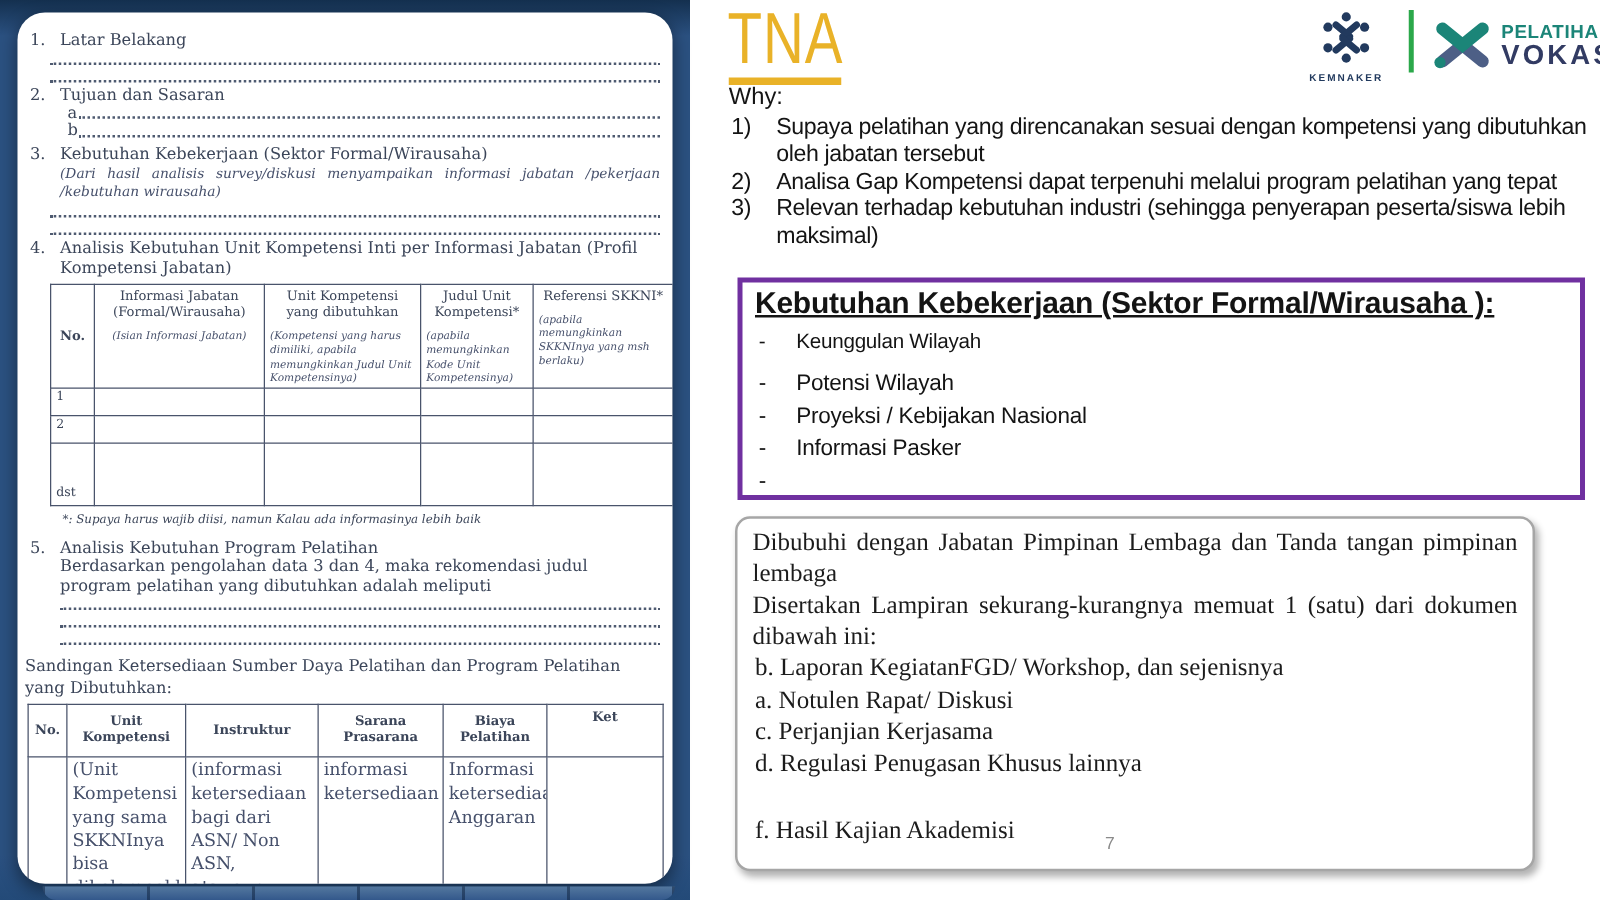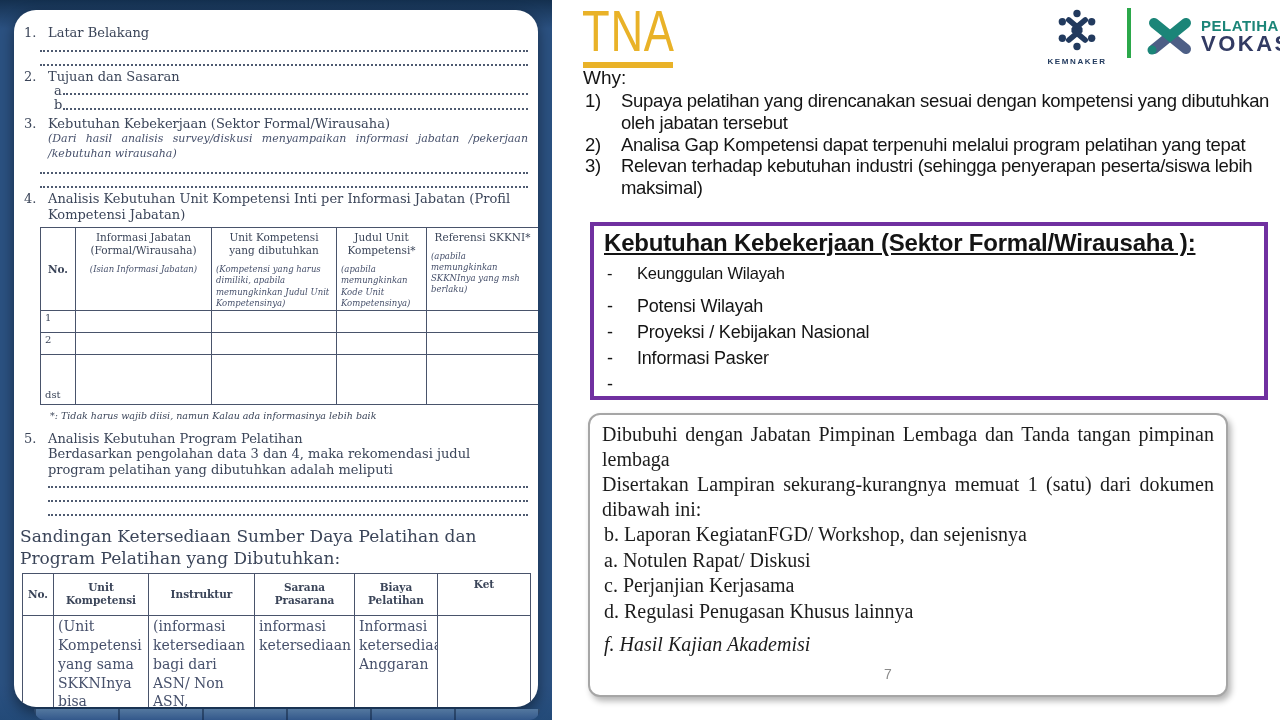--- a/index.html
+++ b/index.html
@@ -32,21 +32,21 @@
   .t1 td{padding:1px 4px;vertical-align:top;}
   .hcell .h{font-weight:normal;font-size:10.5px;text-align:center;line-height:1.25;margin-top:2px;}
   .hcell .hn{font-style:italic;font-size:8.5px;line-height:1.3;margin-top:7px;color:#46506b;}
   .hn.center{text-align:center;}
   .no-head{vertical-align:middle !important;text-align:center;font-weight:bold;font-size:10.5px;}
   .rowlab{font-size:10px;}
   .t1 tr.rr td{height:19px;}
   .t1 tr.rdst td{height:44px;vertical-align:bottom;padding-bottom:4px;}
   .footnote{font-size:9.5px;font-style:italic;margin:5px 0 0 26px;color:#3b4559;}
 
-  .sandingan{font-size:17px;line-height:1.25;margin:10px 2px 0 -4px;}
+  .sandingan{font-size:13px;line-height:1.25;margin:10px 2px 0 -4px;}
   .t2{margin:4px 0 0 -2px;width:508px;}
   .t2 td{padding:1px 4px;vertical-align:middle;}
   .t2 .hcell2{font-weight:bold;font-size:10.5px;text-align:center;line-height:1.3;height:36px;}
   .t2 .ket-h{vertical-align:top;padding-top:4px;}
   .t2 tr.r1 td{height:84px;vertical-align:top;}
   .t2 tr.r1 td.no-b{vertical-align:bottom;padding-bottom:6px;}
   .t2 .cnote{font-size:14px;line-height:1.35;color:#46506b;}
   .t2 tr.rr td{height:20px;vertical-align:top;}
 
   
@@ -66,21 +66,21 @@
   .pb-item .dash{width:30px;flex:none;padding-left:3px;}
   .pb-item.i0{font-size:16.5px;margin-top:9px;}
   .pb-item.i1{margin-top:13px;}
 
   .gray-box{position:absolute;left:588px;top:413px;width:640px;height:284px;background:#fff;
     border:2px solid #a6a6a6;border-radius:12px;box-shadow:3px 4px 6px rgba(0,0,0,.3);
     box-sizing:border-box;padding:7px 12px 0 12px;
     font-family:"Liberation Serif",serif;font-size:20px;color:#1c1c1c;}
   .gb-para{text-align:justify;line-height:25px;}
   .gb-item{line-height:25.5px;padding-left:2px;}
-  .gb-item.gap{margin-top:8px;font-style:italic;}
+  .gb-item.gap{margin-top:28px;}
 
   .page-number{position:absolute;left:884px;top:666px;font-size:14px;color:#8a8a8a;}
 
   
   .kemnaker{position:absolute;left:1040px;top:8px;width:74px;text-align:center;}
   .kemnaker-label{margin-top:1px;font-size:8px;font-weight:bold;letter-spacing:1.6px;color:#223A5E;}
   .logo-divider{position:absolute;left:1127px;top:8px;width:4px;height:50px;background:#2BA84A;}
   .vokasi{position:absolute;left:1144px;top:12px;display:flex;align-items:flex-start;}
   .vokasi-text{margin-left:5px;padding-top:6px;font-weight:bold;}
   .v1{font-size:15px;color:#1B8578;letter-spacing:.5px;line-height:15px;}
@@ -171,21 +171,21 @@
         </tr>
         <tr class="rdst">
           <td class="rowlab">dst</td>
               <td></td>
               <td></td>
               <td></td>
               <td></td>
         </tr>
       </tbody>
         </table>
-      <div class="footnote">*:  Tidak harus wajib diisi, namun Kalau ada informasinya lebih baik</div>
+      <div class="footnote">*:  Supaya harus wajib diisi, namun Kalau ada informasinya lebih baik</div>
 
       <div class="doc-item" style="margin-top:10px;">
         <span class="num">5.</span>
         <span class="txt">
           <span>Analisis Kebutuhan Program Pelatihan</span><br>
           <span>Berdasarkan pengolahan data 3 dan 4, maka rekomendasi judul program pelatihan yang dibutuhkan adalah meliputi</span>
         </span>
       </div>
       <div class="dotline" style="margin-left:24px;"></div>
       <div class="dotline" style="margin-left:24px;"></div>

